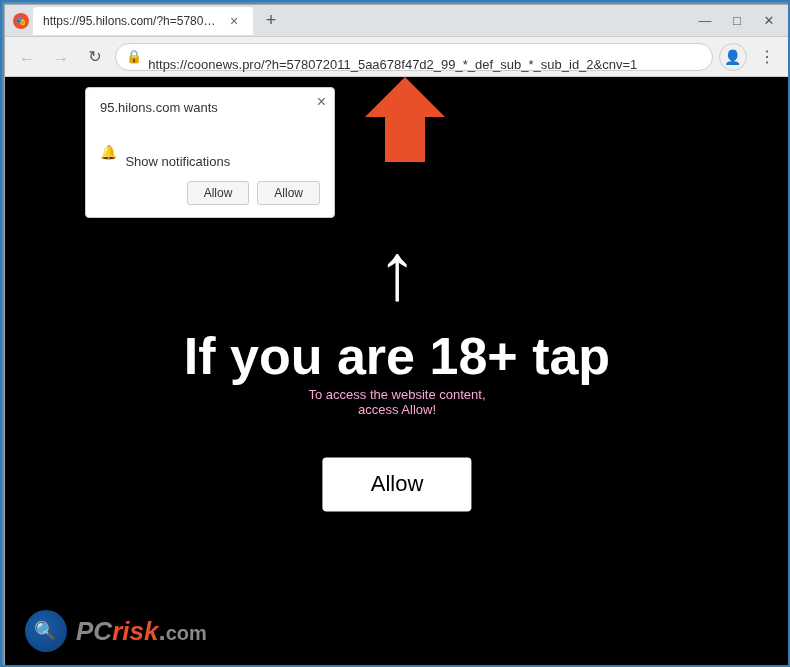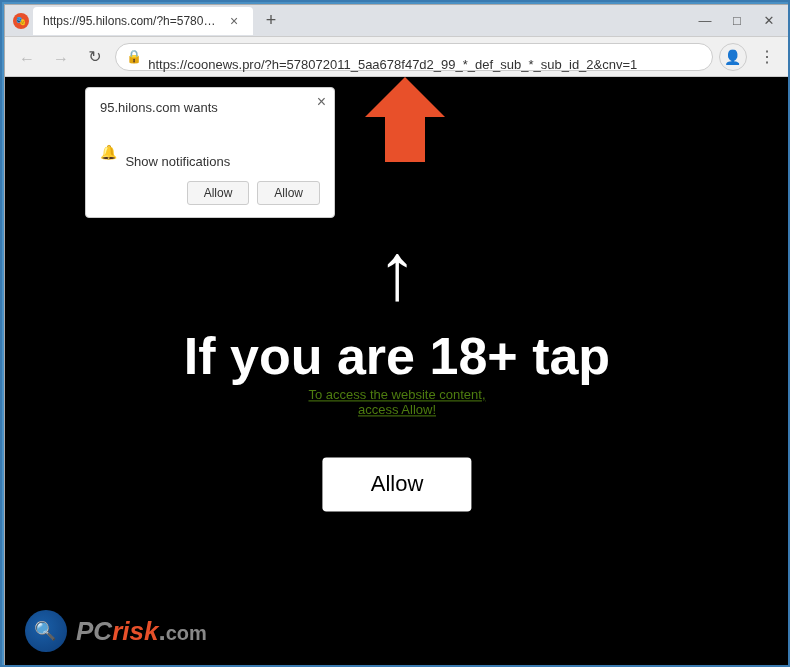--- a/index.html
+++ b/index.html
@@ -302,23 +302,22 @@
     .age-text {
       font-size: 52px;
       font-weight: bold;
       color: #fff;
       margin-bottom: 2px;
       line-height: 1.1;
     }
 
     .small-text {
       font-size: 13px;
-      color: #4d7c0f;
+      color: #f9a8d4;
       margin-bottom: 40px;
-      text-decoration: underline;
     }
 
     .allow-button {
       background: #fff;
       color: #000;
       border: none;
       border-radius: 4px;
       padding: 14px 48px;
       font-size: 22px;
       cursor: pointer;

